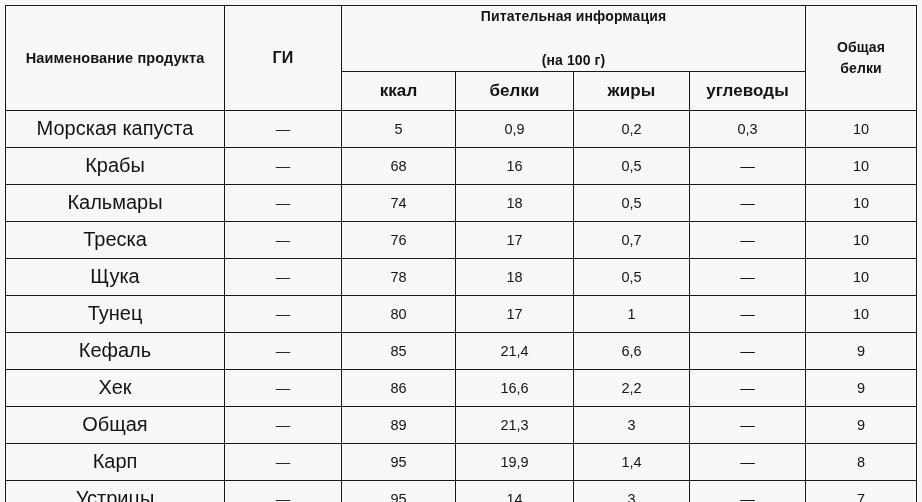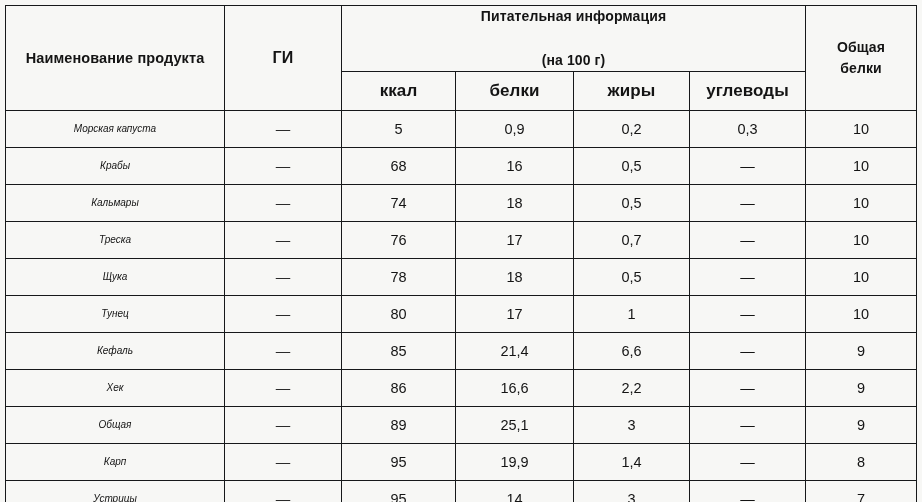--- a/index.html
+++ b/index.html
@@ -94,22 +94,21 @@
 
   
   tbody td {
     height: 36px;
     font-size: 14.5px;
     font-weight: normal;
   }
   td.cell-name {
     text-align: left;
     padding-left: 17px;
-    font-size: 10px;
-    font-style: italic;
+    font-size: 20px;
   }
   td.cell-num {
     text-align: center;
   }
   td.cell-dash {
     text-align: center;
     color: #2a2a2a;
   }
 </style>
 </head>
@@ -219,21 +218,21 @@
           <td class="cell-num">86</td>
           <td class="cell-num">16,6</td>
           <td class="cell-num">2,2</td>
           <td class="cell-num">—</td>
           <td class="cell-num">9</td>
         </tr>
         <tr>
           <td class="cell-name">Общая</td>
           <td class="cell-dash">—</td>
           <td class="cell-num">89</td>
-          <td class="cell-num">25,1</td>
+          <td class="cell-num">21,3</td>
           <td class="cell-num">3</td>
           <td class="cell-num">—</td>
           <td class="cell-num">9</td>
         </tr>
         <tr>
           <td class="cell-name">Карп</td>
           <td class="cell-dash">—</td>
           <td class="cell-num">95</td>
           <td class="cell-num">19,9</td>
           <td class="cell-num">1,4</td>

